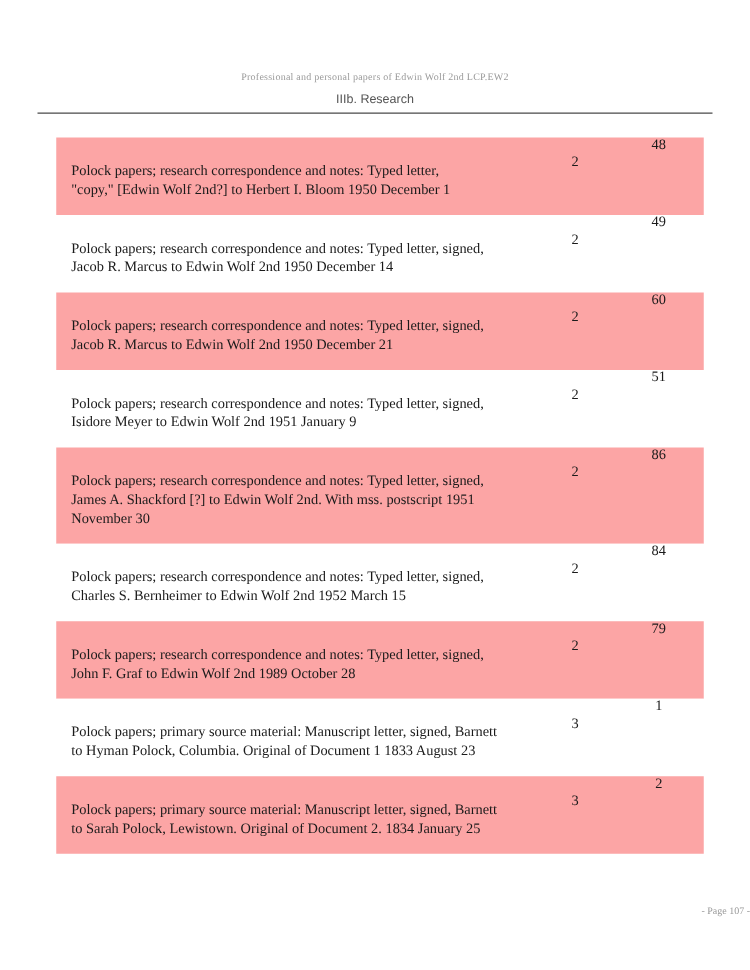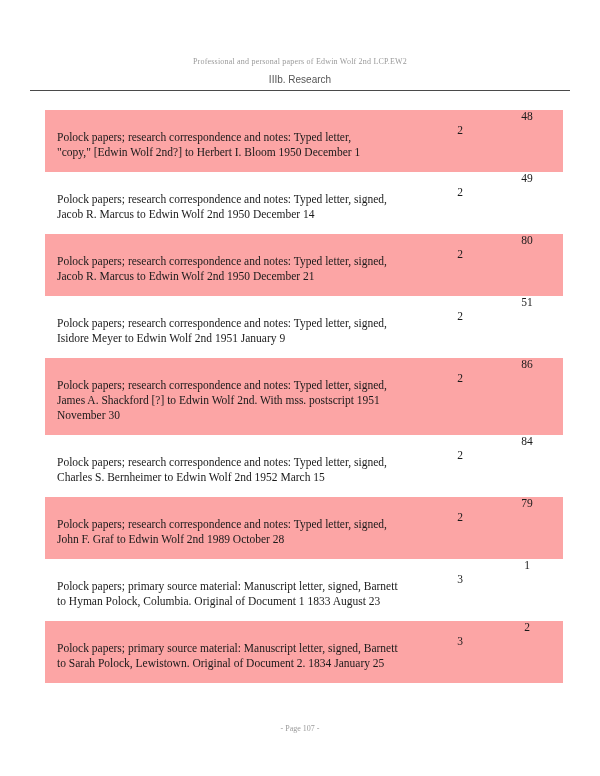--- a/index.html
+++ b/index.html
@@ -63,21 +63,21 @@
     text-align: center;
     padding-top: 0;
     font-size: 11.5px;
     color: #1a1a1a;
   }
   .page-footer {
     position: absolute;
     left: 0;
     right: 0;
     top: 724px;
-    text-align: center;
+    text-align: right;
     font-size: 8px;
     color: #9a9a9a;
     font-family: "Liberation Serif", serif;
   }
 </style>
 </head>
 <body>
 
 <div class="page-header-title">Professional and personal papers of Edwin Wolf 2nd  LCP.EW2</div>
 
@@ -98,21 +98,21 @@
     <div class="desc-cell">Polock papers; research correspondence and notes: Typed letter, signed,
 Jacob R. Marcus to Edwin Wolf 2nd 1950 December 14</div>
     <div class="box-cell">2</div>
     <div class="folder-cell">49</div>
   </div>
 
   <div class="inv-row odd">
     <div class="desc-cell">Polock papers; research correspondence and notes: Typed letter, signed,
 Jacob R. Marcus to Edwin Wolf 2nd 1950 December 21</div>
     <div class="box-cell">2</div>
-    <div class="folder-cell">80</div>
+    <div class="folder-cell">60</div>
   </div>
 
   <div class="inv-row even">
     <div class="desc-cell">Polock papers; research correspondence and notes: Typed letter, signed,
 Isidore Meyer to Edwin Wolf 2nd 1951 January 9</div>
     <div class="box-cell">2</div>
     <div class="folder-cell">51</div>
   </div>
 
   <div class="inv-row odd">

